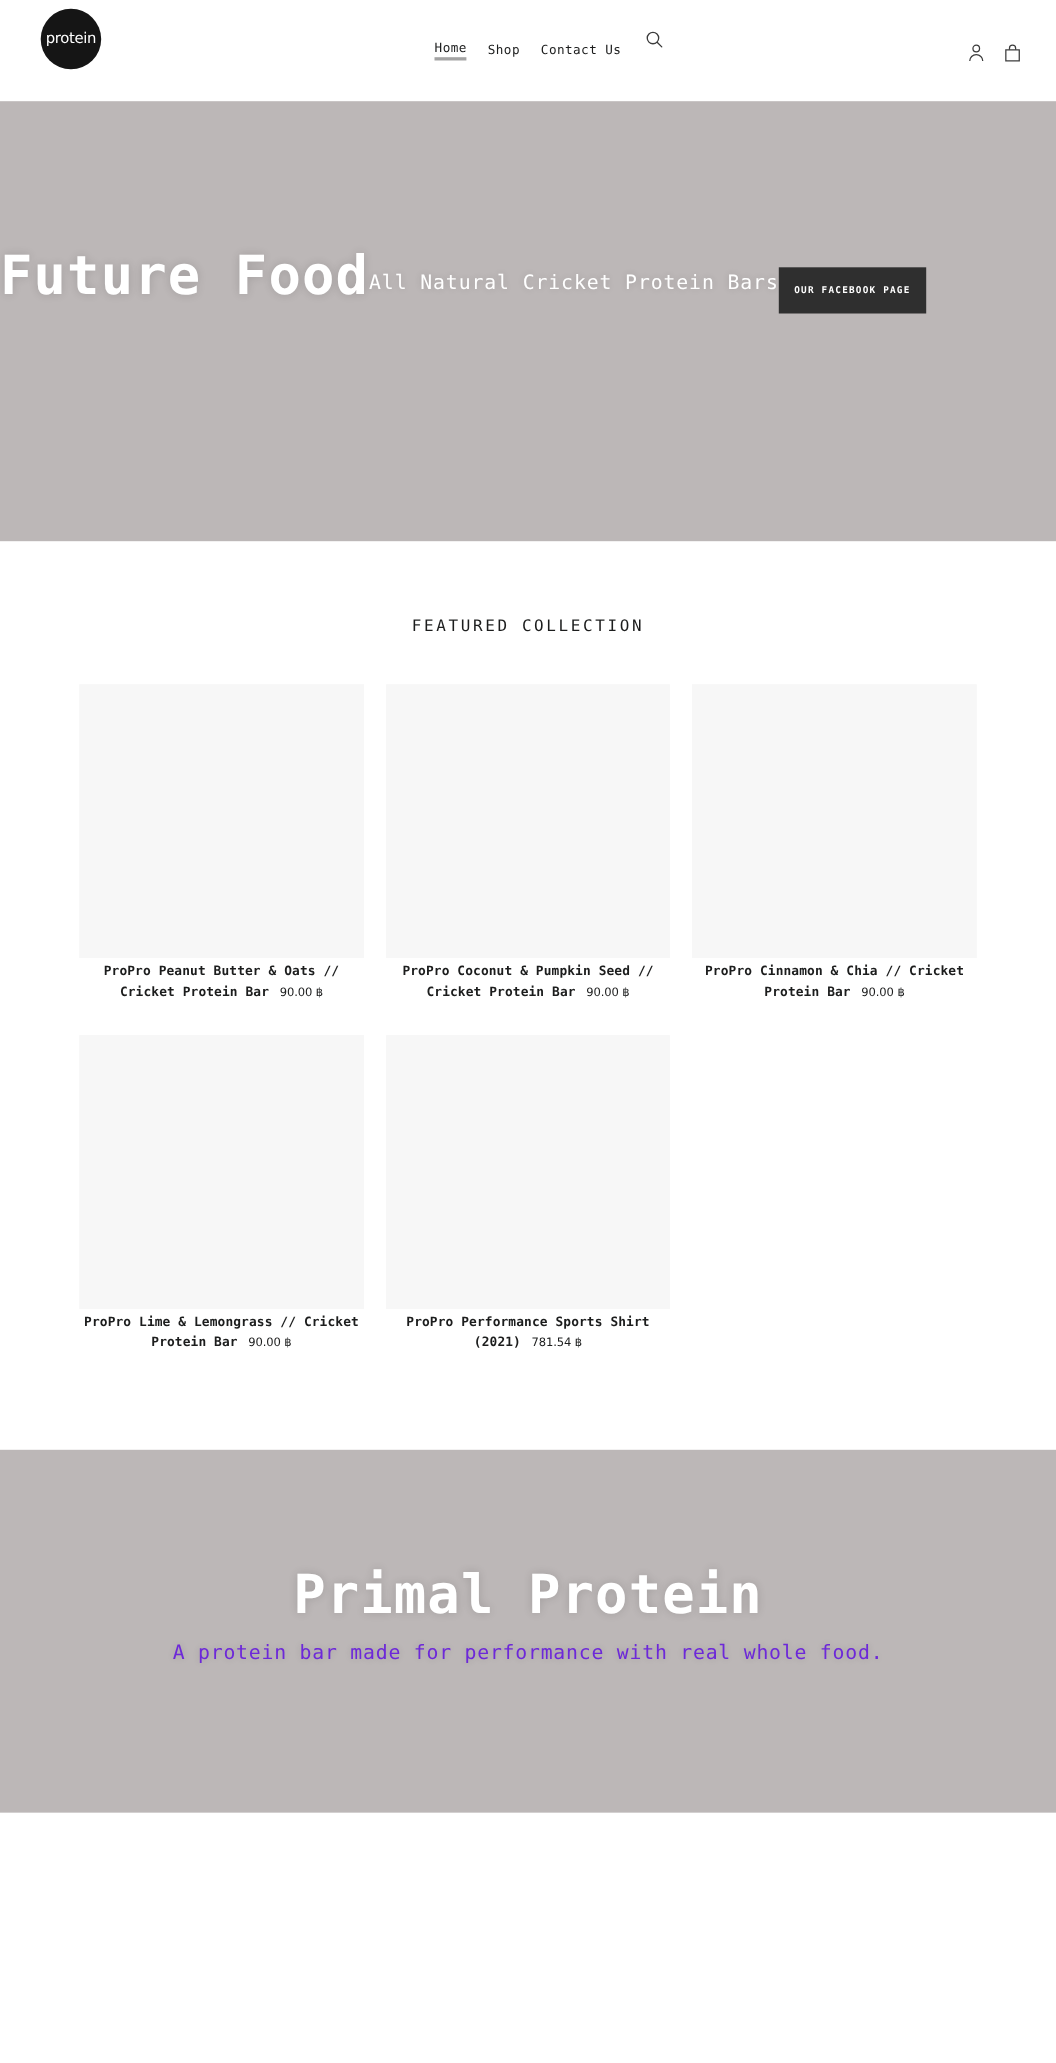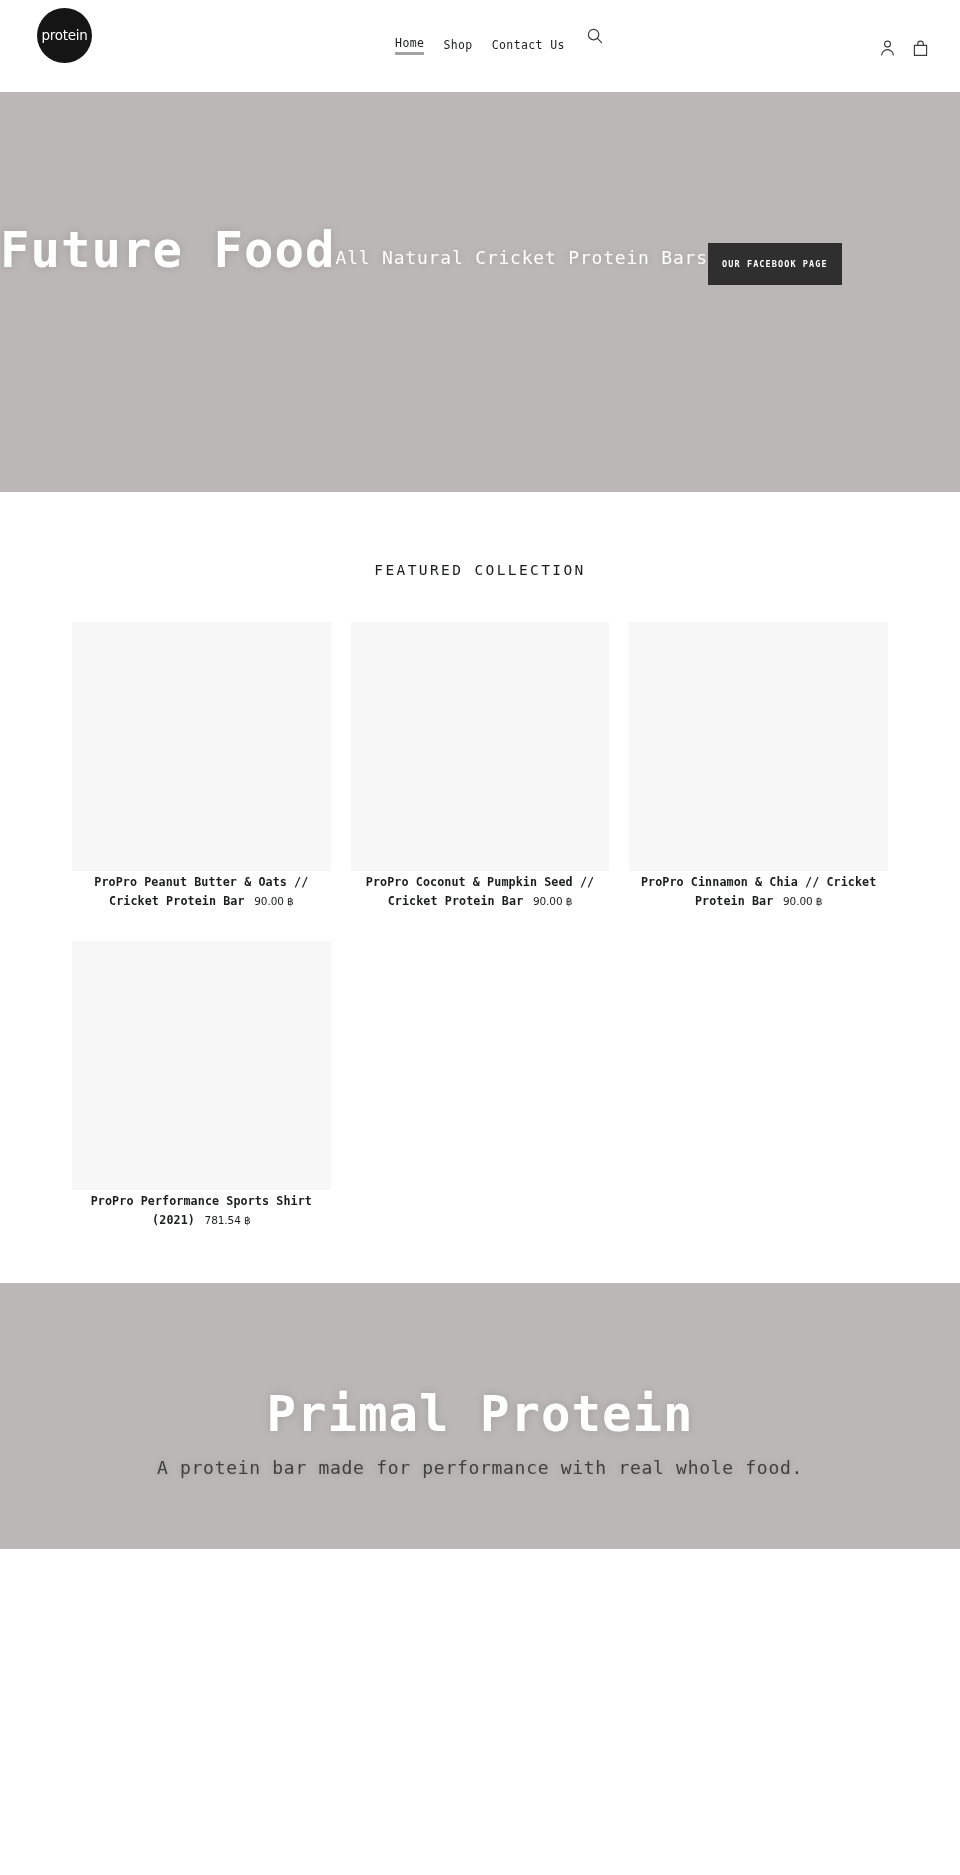--- a/index.html
+++ b/index.html
@@ -169,21 +169,21 @@
     align-items: center;
     justify-content: center;
     text-align: center;
     padding: 7px 10px;
     text-decoration: none;
   }
 
   
   .featured {
     background: #ffffff;
-    padding: 70px 0 55px 0;
+    padding: 70px 0 90px 0;
   }
   .section-title {
     text-align: center;
     font-size: 14.5px;
     font-weight: 400;
     letter-spacing: 2.4px;
     color: #1c1d1d;
     margin-bottom: 44px;
   }
 
@@ -219,21 +219,21 @@
     margin-top: 5px;
     font-family: "DejaVu Sans", "Liberation Sans", sans-serif;
     font-size: 10.5px;
     font-weight: 400;
     color: #1c1d1d;
     letter-spacing: -0.1px;
   }
 
   
   .promo {
-    height: 266px;
+    height: 330px;
     background: #bcb7b7;
     display: flex;
     flex-direction: column;
     align-items: flex-start;
     justify-content: flex-start;
   }
   .promo-inner {
     padding-top: 105px;
     display: flex;
     flex-direction: column;
@@ -246,21 +246,21 @@
     color: #ffffff;
     letter-spacing: 1px;
     line-height: 1.1;
     text-shadow: 0 0 9px rgba(0,0,0,0.14);
     text-align: center;
   }
   .promo-subtitle {
     margin-top: 14px;
     font-size: 18px;
     font-weight: 400;
-    color: #404040;
+    color: #6d28d9;
     letter-spacing: 0.7px;
     line-height: 1.3;
     text-shadow: 0 0 7px rgba(0,0,0,0.14);
     text-align: center;
   }
 
   .page-bottom {
     height: 63px;
     background: #ffffff;
   }
@@ -332,20 +332,25 @@
         <span class="product-title">ProPro Coconut &amp; Pumpkin Seed // Cricket Protein Bar</span>
         <span class="product-price">90.00 ฿</span>
       </a>
 
       <a class="product-card" href="#">
         <span class="product-image"></span>
         <span class="product-title">ProPro Cinnamon &amp; Chia // Cricket Protein Bar</span>
         <span class="product-price">90.00 ฿</span>
       </a>
 
+      <a class="product-card" href="#">
+        <span class="product-image"></span>
+        <span class="product-title">ProPro Lime &amp; Lemongrass // Cricket Protein Bar</span>
+        <span class="product-price">90.00 ฿</span>
+      </a>
 
       <a class="product-card" href="#">
         <span class="product-image"></span>
         <span class="product-title">ProPro Performance Sports Shirt (2021)</span>
         <span class="product-price">781.54 ฿</span>
       </a>
 
     </div>
   </section>
 

